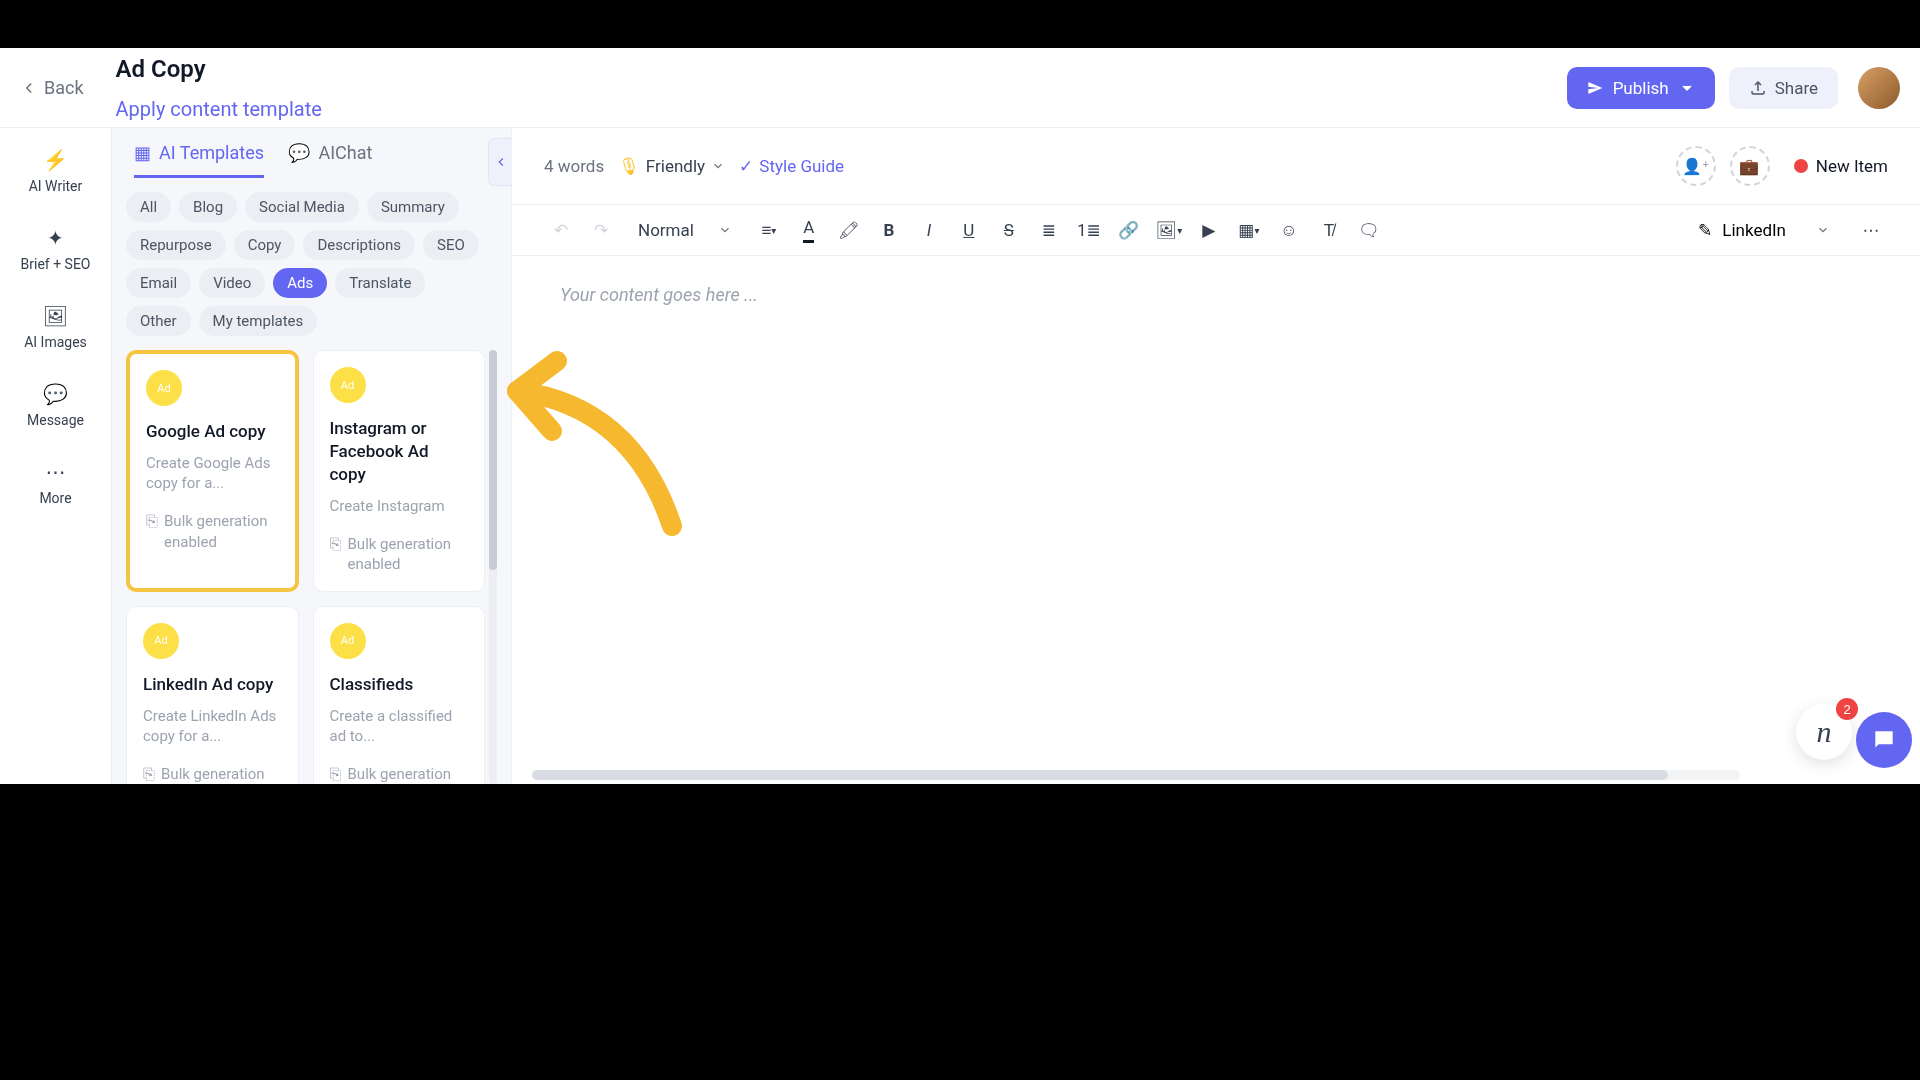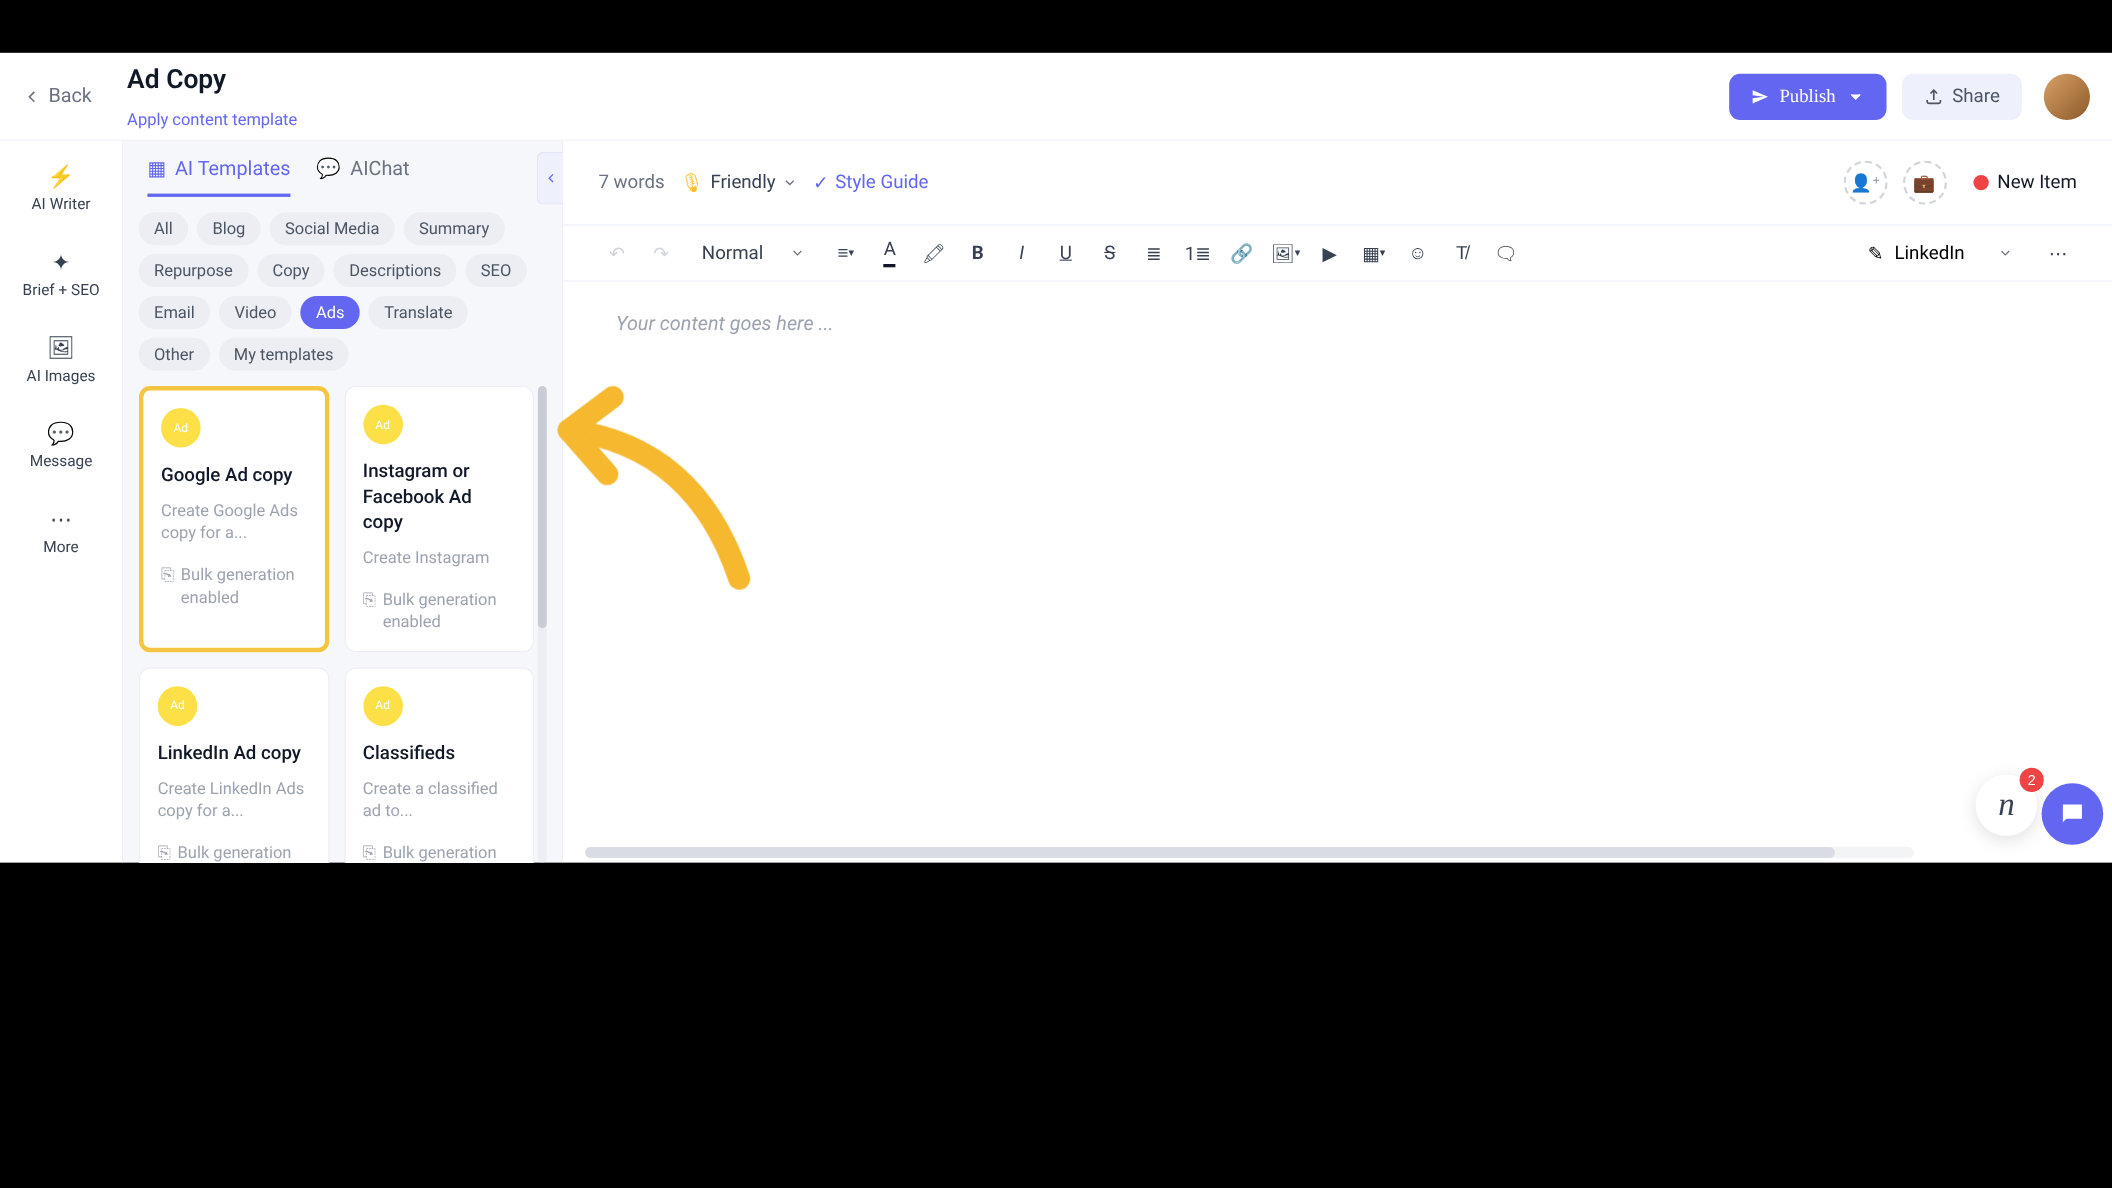--- a/index.html
+++ b/index.html
@@ -8,23 +8,23 @@
 .letterbox-top { height: 48px; }
 .letterbox-bottom { height: 48px; }
 .app { background: #fff; height: 736px; display: flex; flex-direction: column; position: relative; }
 
 
 .header { height: 80px; display: flex; align-items: center; padding: 0 20px; border-bottom: 1px solid #eceef4; }
 .back { display: flex; align-items: center; gap: 6px; color: #6b7280; cursor: pointer; font-size: 18px; }
 .back svg { width: 18px; height: 18px; stroke: #6b7280; }
 .title-block { margin-left: 32px; display: flex; flex-direction: column; }
 .title { font-size: 24px; font-weight: 600; color: #111827; }
-.subtitle { font-size: 15px; color: #6366f1; cursor: pointer; margin-top: 14px; }
+.subtitle { font-size: 20px; color: #6366f1; cursor: pointer; margin-top: 14px; }
 .header-spacer { flex: 1; }
-.publish { display: flex; align-items: center; gap: 10px; background: #6366f1; color: #fff; padding: 11px 20px; border-radius: 10px; cursor: pointer; font-size: 17px; font-family: Liberation Serif, serif; }
+.publish { display: flex; align-items: center; gap: 10px; background: #6366f1; color: #fff; padding: 11px 20px; border-radius: 10px; cursor: pointer; font-size: 17px; }
 .publish svg { width: 16px; height: 16px; fill: #fff; }
 .share { display: flex; align-items: center; gap: 8px; background: #eef0fb; color: #4b5563; padding: 11px 20px; border-radius: 10px; margin-left: 14px; cursor: pointer; font-size: 17px; }
 .share svg { width: 18px; height: 18px; stroke: #4b5563; }
 .avatar { width: 42px; height: 42px; border-radius: 50%; margin-left: 20px; background: linear-gradient(135deg,#d9a066,#8b5a2b); overflow:hidden; }
 
 
 .body { display: flex; flex: 1; min-height: 0; position: relative; }
 
 
 .vnav { width: 112px; background: #fff; border-right: 1px solid #eceef4; display: flex; flex-direction: column; align-items: center; padding-top: 14px; gap: 20px; }
@@ -228,21 +228,21 @@
           </div>
         </div>
         <div class="cards-scroll">
             <div class="cards-scroll-thumb"></div>
           </div>
       </div>
     </div>
 
     <div class="editor">
       <div class="ed-top">
-        <span class="wc">7 words</span>
+        <span class="wc">4 words</span>
         <div class="tone">
           <span class="tone-icon">🎙</span>
           <span>Friendly</span>
           <svg viewBox="0 0 24 24" fill="none" stroke="#6b7280" stroke-width="2" style="width:14px;height:14px">
               <polyline points="6 9 12 15 18 9"></polyline>
             </svg>
         </div>
         <div class="style-guide">
           <span>✓</span>
           <span>Style Guide</span>

